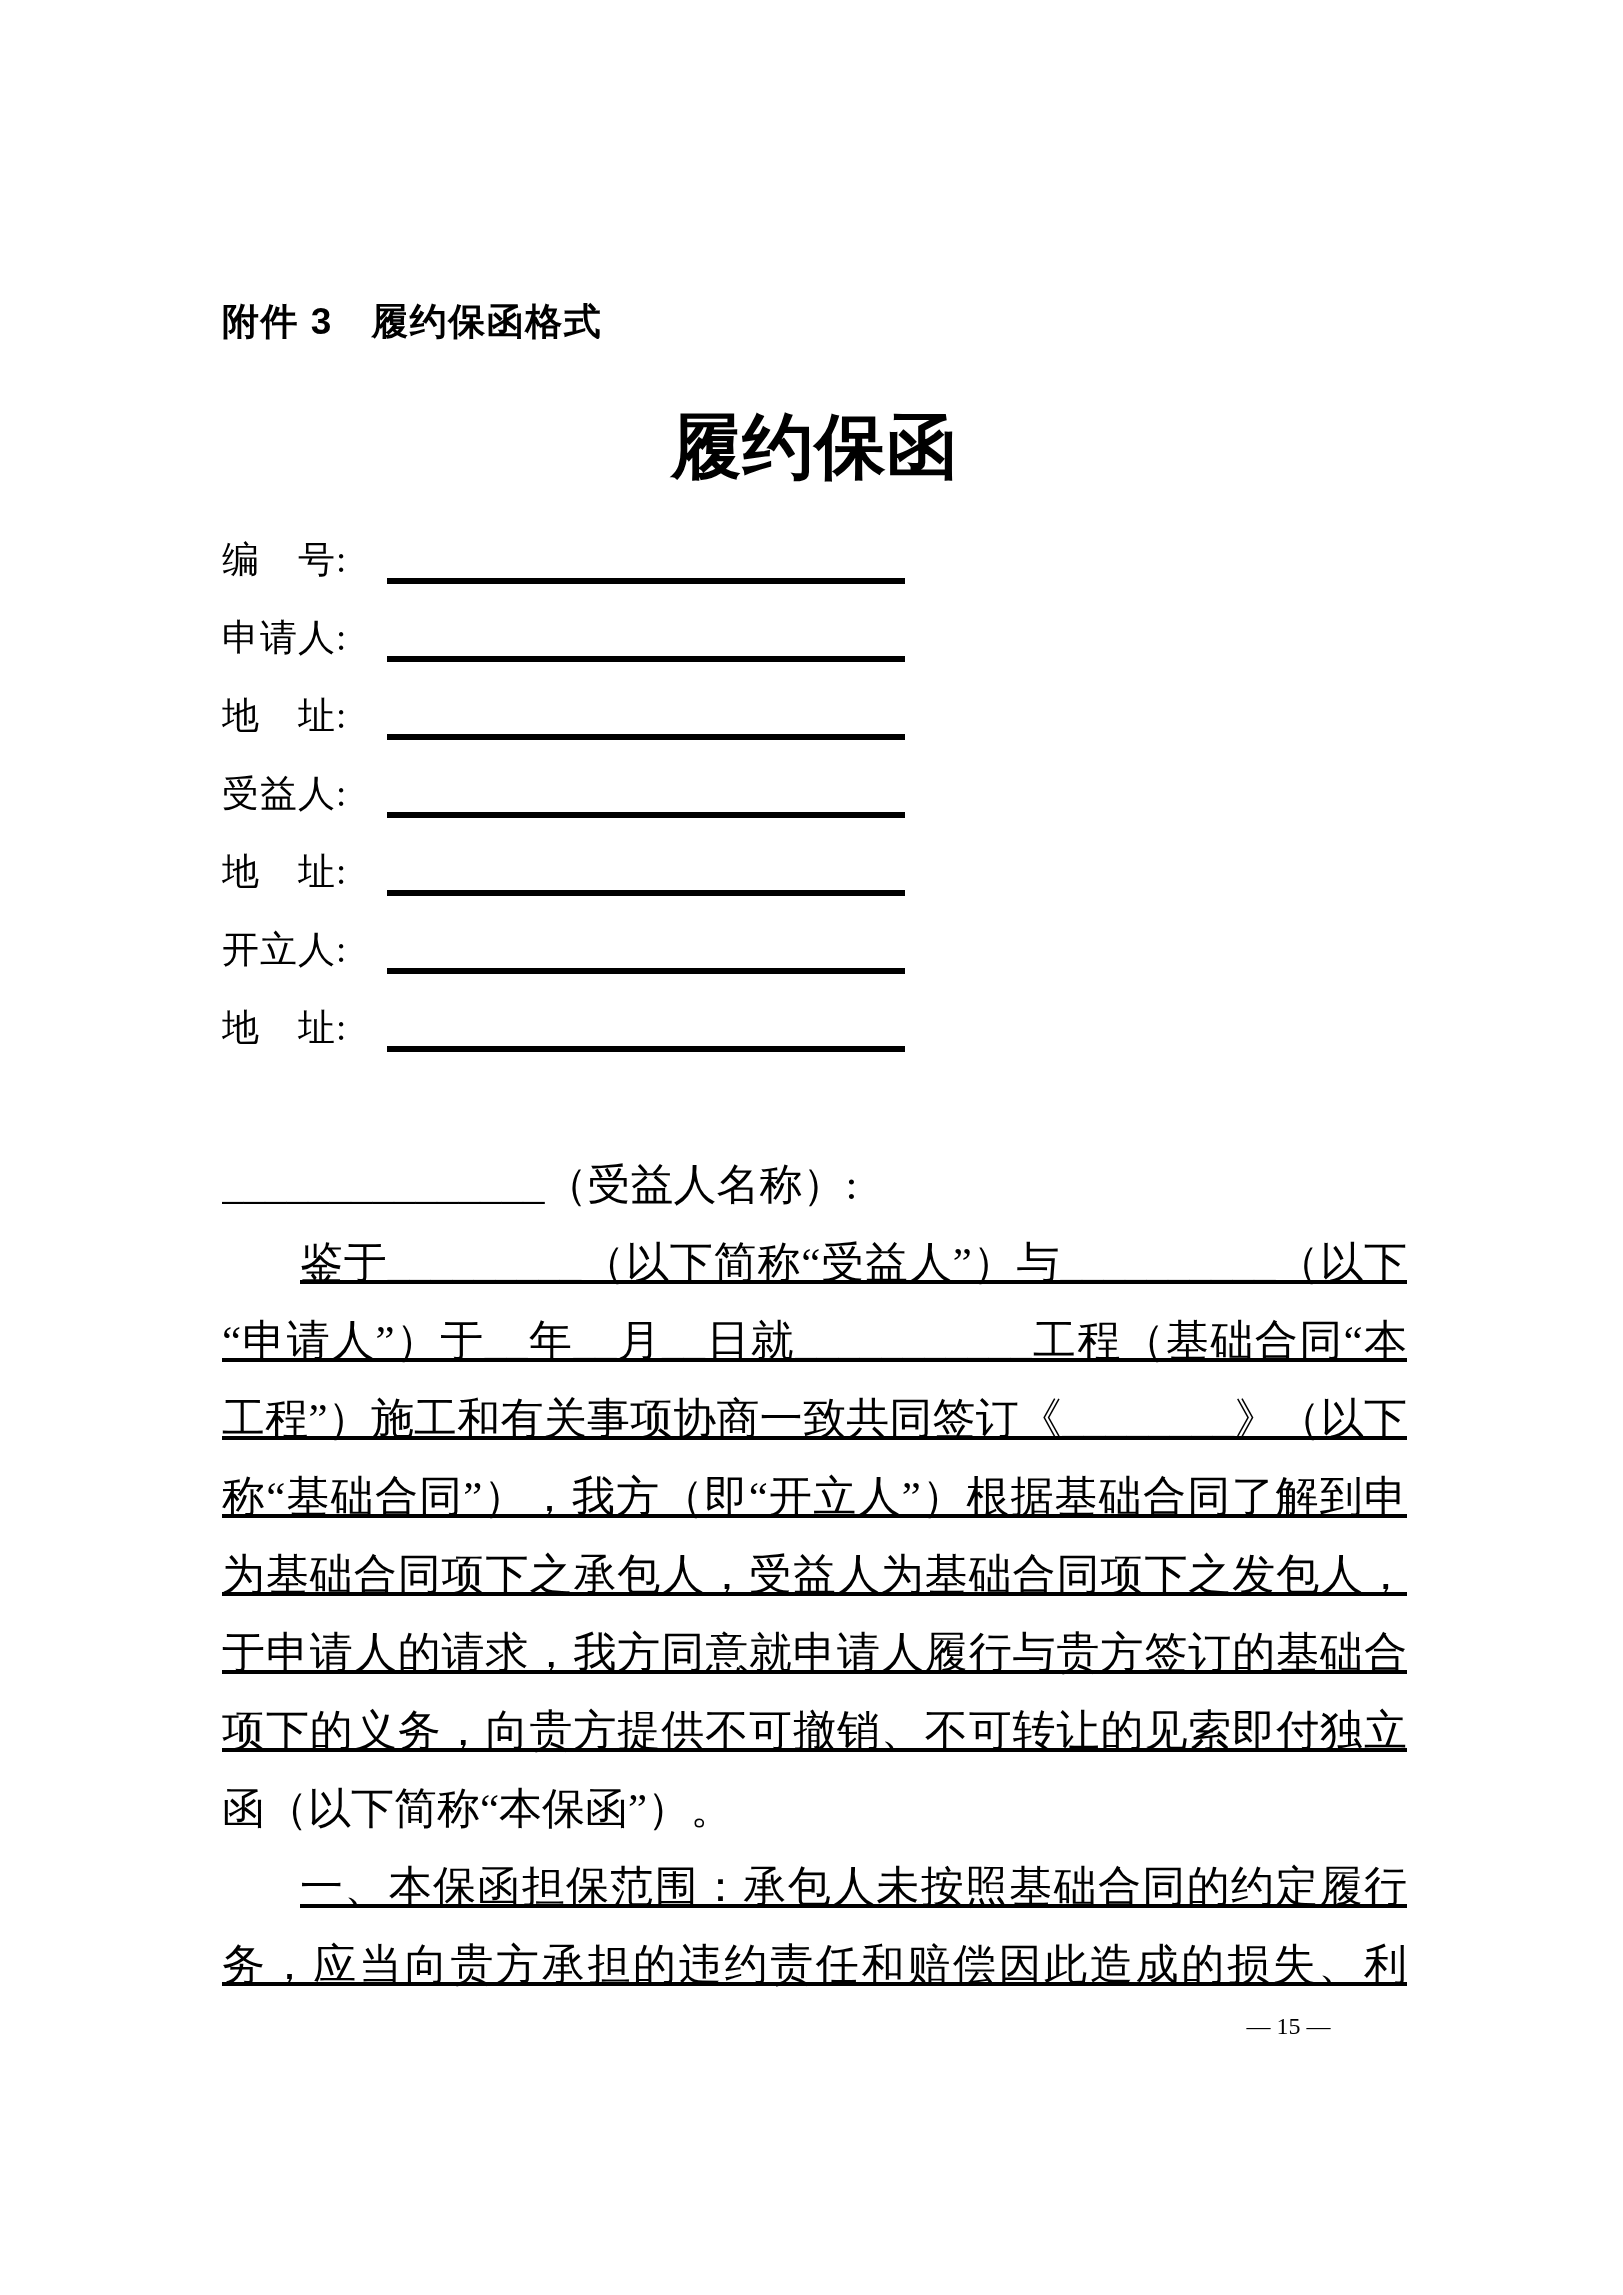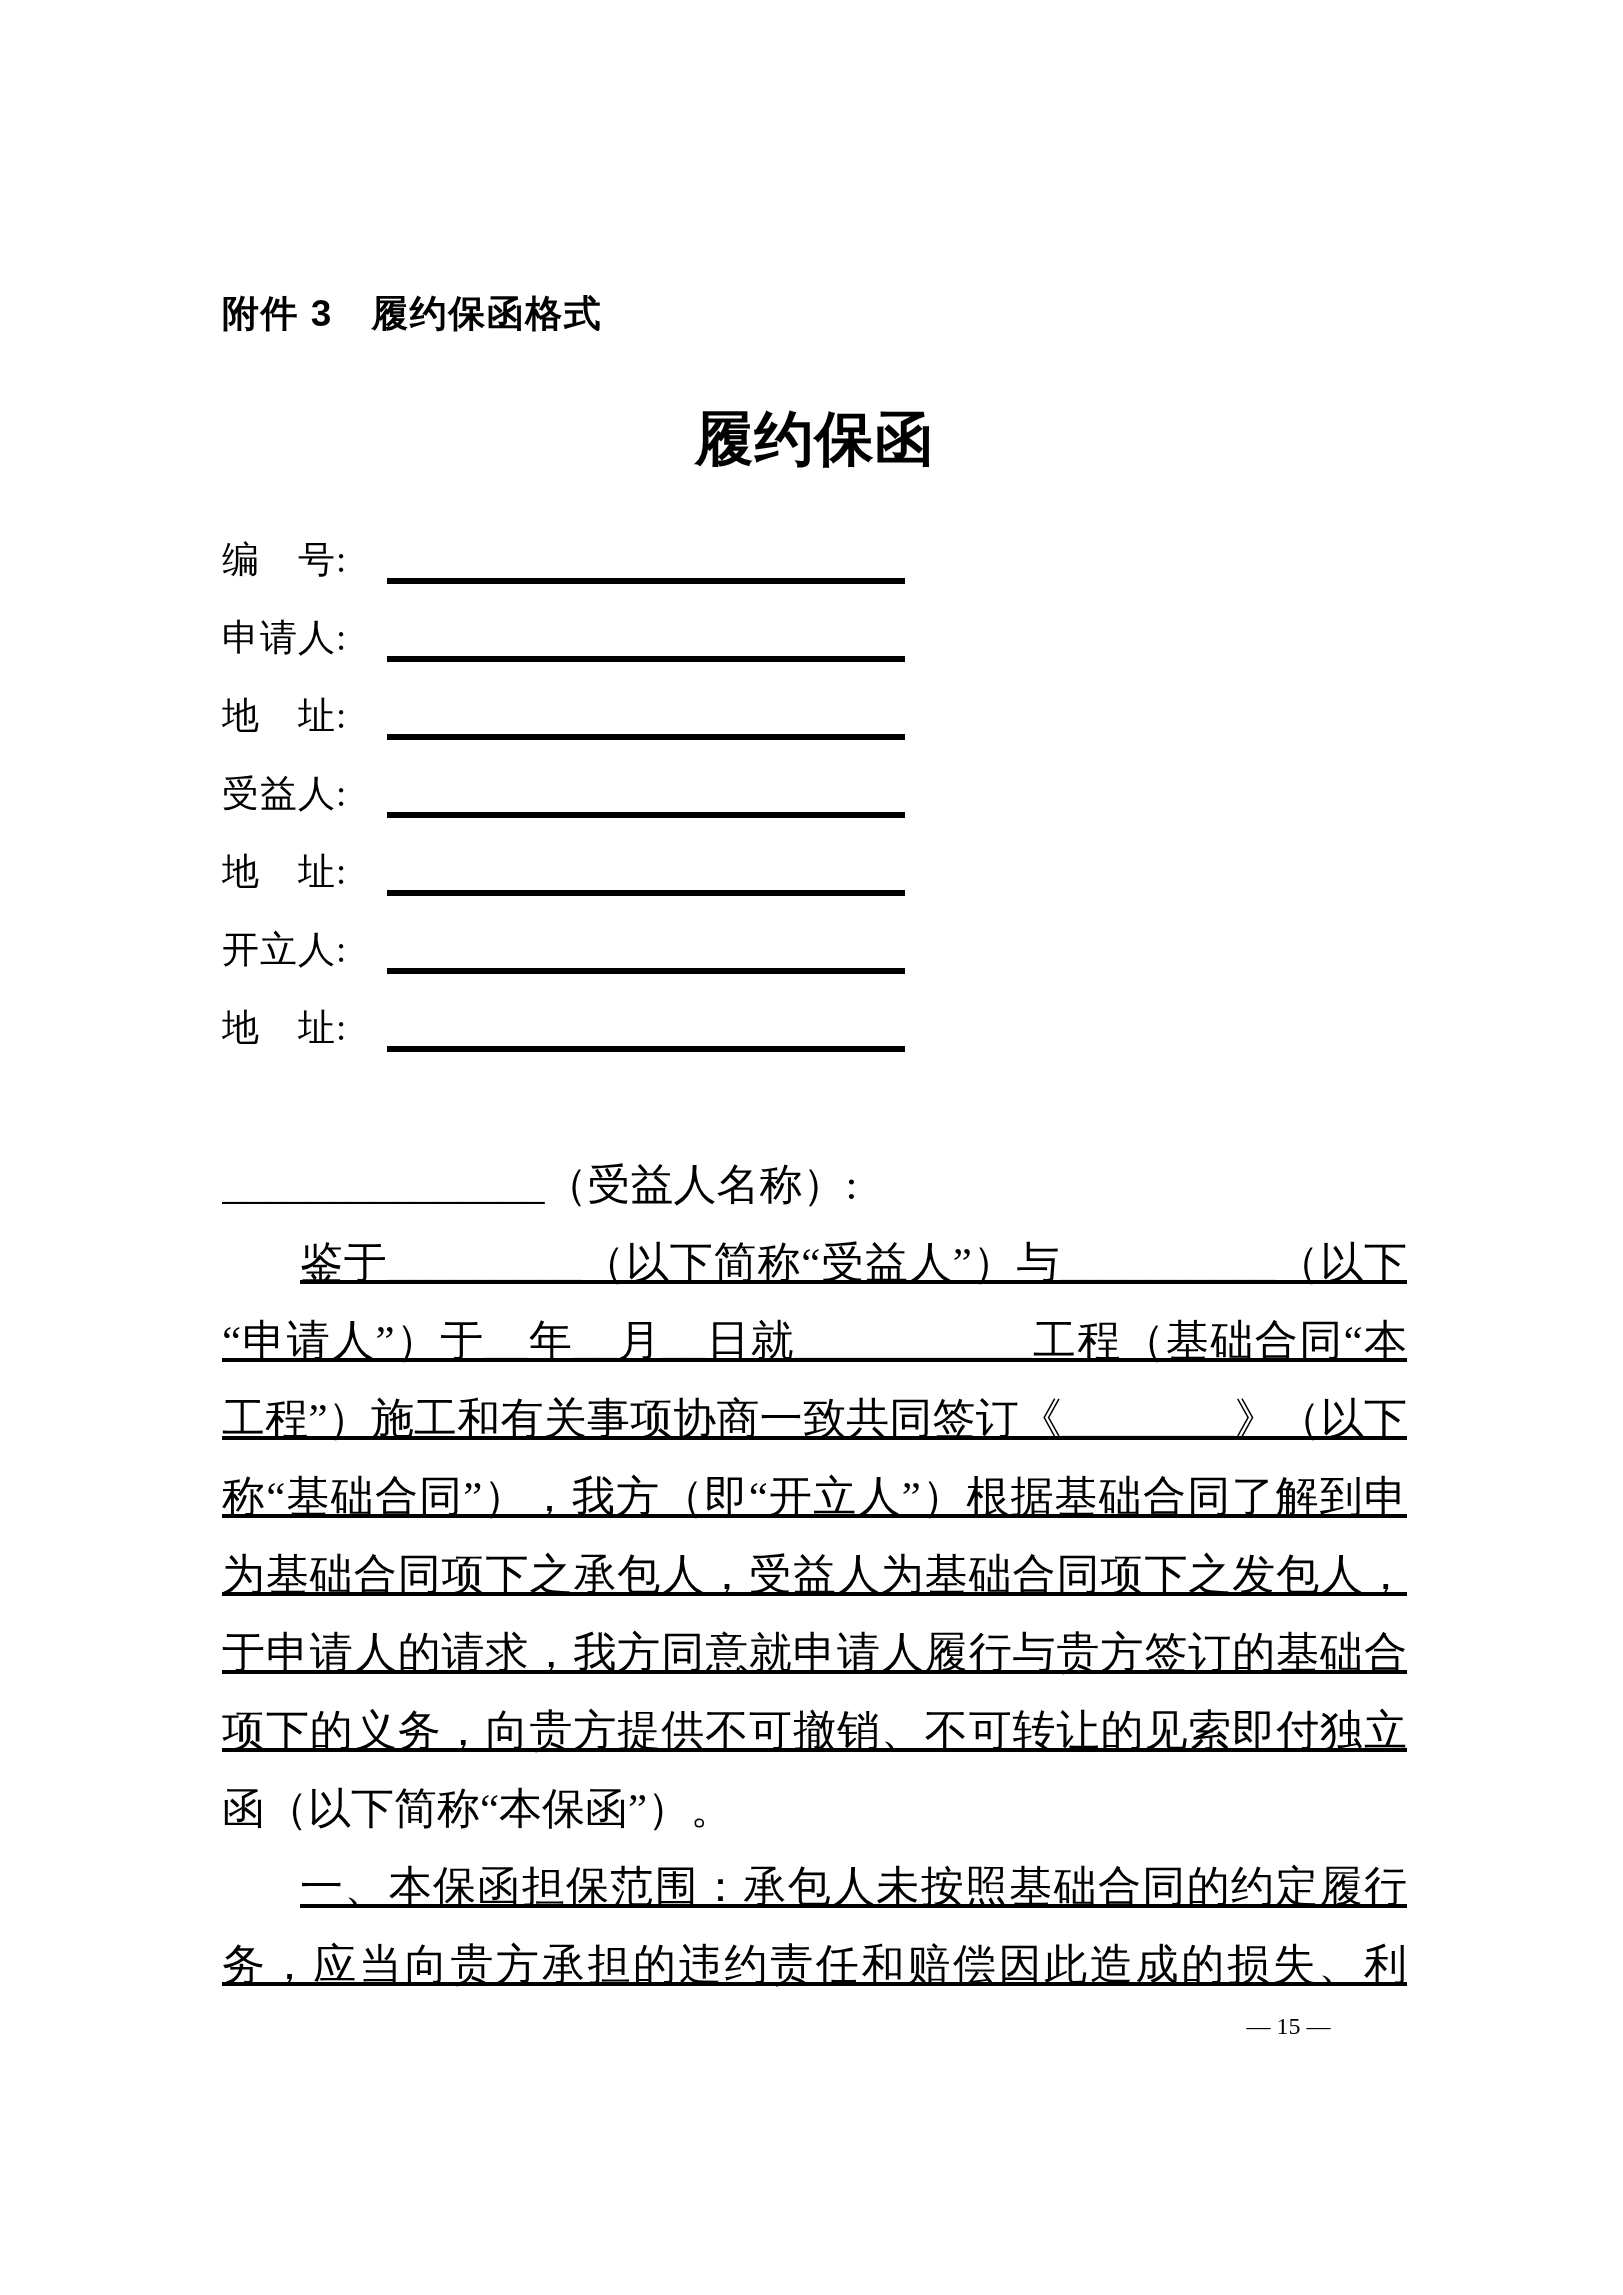--- a/index.html
+++ b/index.html
@@ -12,37 +12,37 @@
     width: 1623px;
     height: 2295px;
     background: #ffffff;
     color: #000000;
     font-family: "Liberation Serif", "DejaVu Serif", serif;
     overflow: hidden;
   }
   .attachment-heading {
     position: absolute;
     left: 222px;
-    top: 292px;
+    top: 300px;
     font-family: "Liberation Sans", "DejaVu Sans", sans-serif;
     font-weight: 700;
     font-size: 37px;
     line-height: 1.2;
     letter-spacing: 1.5px;
     white-space: pre;
   }
   .doc-title {
     position: absolute;
     left: 222px;
     top: 403px;
     width: 1185px;
     margin: 0;
     text-align: center;
     font-weight: 700;
-    font-size: 59px;
+    font-size: 71px;
     line-height: 1.25;
     letter-spacing: 1px;
   }
   .fields {
     position: absolute;
     left: 222px;
     top: 530px;
     width: 1185px;
   }
   .field-row {

